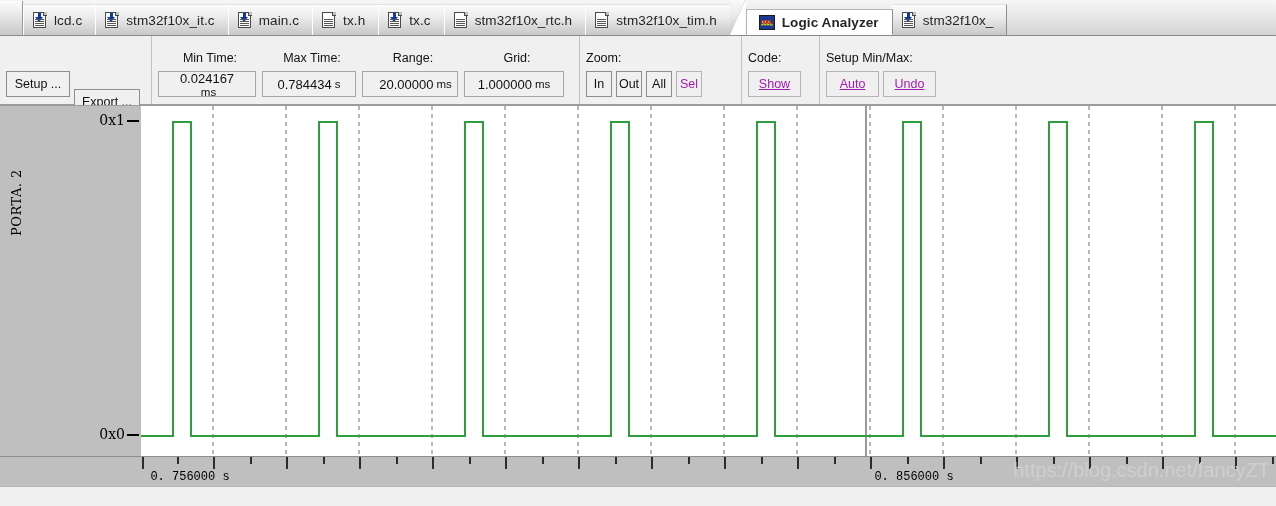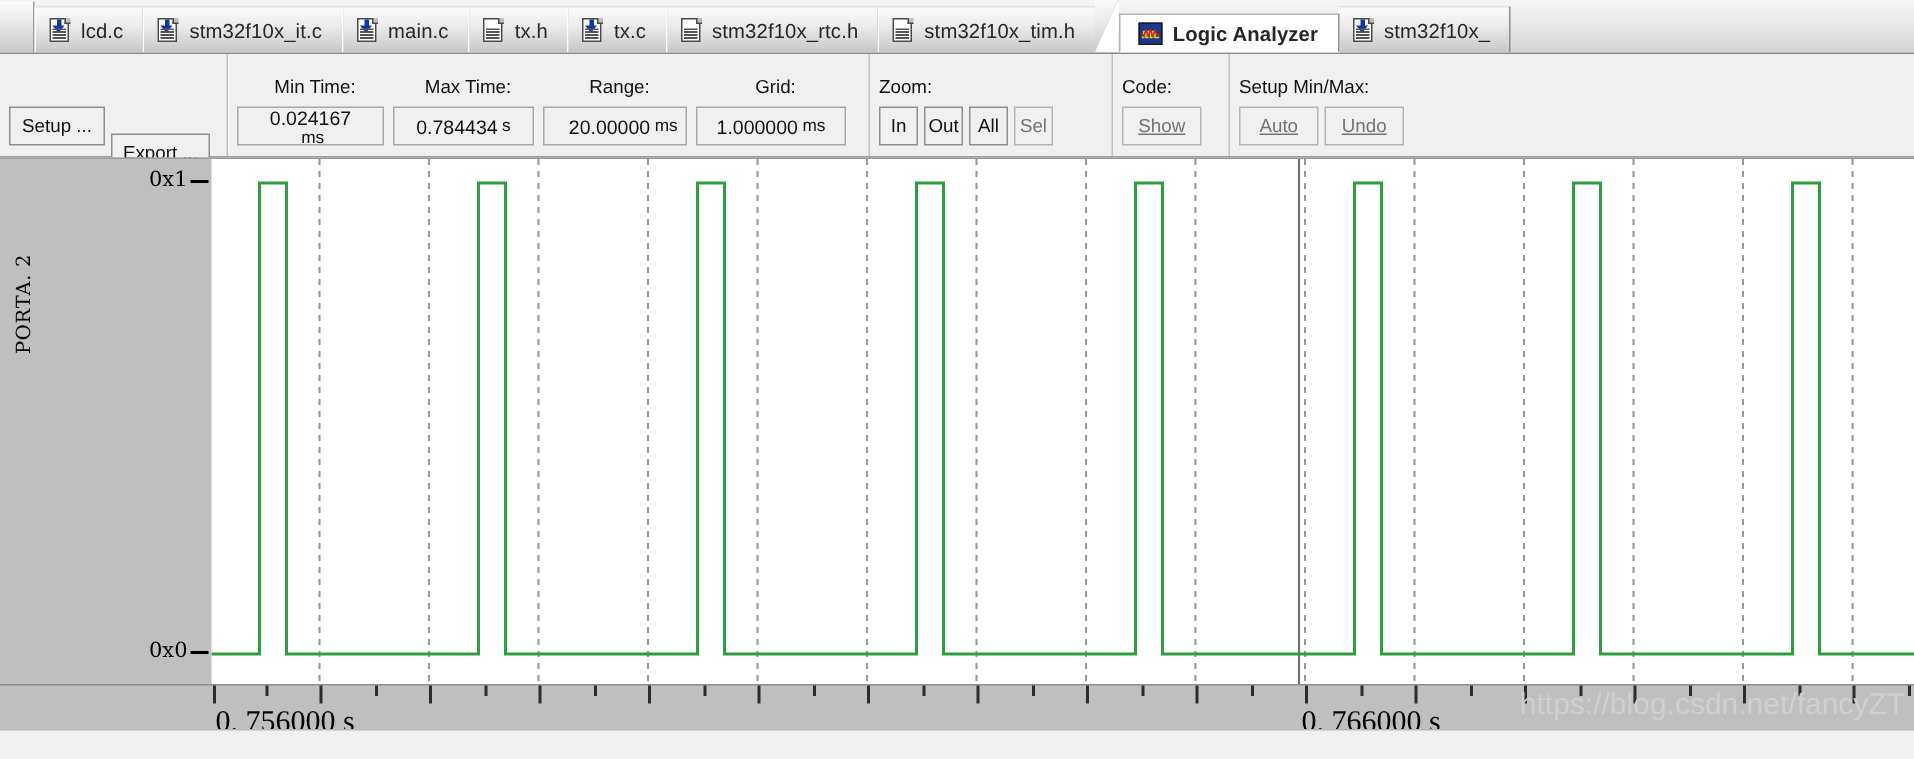--- a/index.html
+++ b/index.html
@@ -116,21 +116,21 @@
   .tgroup .grow{height:30px;display:flex;align-items:center;gap:4px;padding-bottom:5px;}
   .glabel{font-size:12.5px;color:#111;text-align:center;}
 
   .btn{
     box-sizing:border-box;height:26px;min-width:26px;
     background:#f0f0f0;border:1px solid #8f8f8f;
     display:flex;align-items:center;justify-content:center;
     font-size:12.5px;color:#111;padding:0 5px;
     white-space:nowrap;
   }
-  .btn.disabled{color:#737373;border-color:#b4b4b4;text-align:right;}
+  .btn.disabled{color:#a21caf;border-color:#b4b4b4;text-align:right;}
   .btn.sq{width:20px;padding:0;}
   .btn.wide{min-width:53px;text-decoration:underline;}
   .fld{
     box-sizing:border-box;height:26px;
     background:#f0f0f0;border:1px solid #a8a8a8;
     display:flex;align-items:center;justify-content:center;
     font-size:13px;color:#111;
     padding:0 5px;white-space:nowrap;
   }
   .fld .u{font-size:11.5px;margin-left:3px;}
@@ -167,22 +167,22 @@
   .axis{
     position:absolute;left:0;top:350px;width:1276px;height:31px;
     background:#bfbfbf;
   }
   .axis-line{position:absolute;left:0;top:0;width:1276px;height:1px;background:#8e8e8e;}
   .tick{position:absolute;top:1px;width:2px;background:#2c2c2c;}
   .tick.major{height:12px;}
   .tick.minor{height:7px;}
   .tlabel{
     position:absolute;top:14px;
-    font-family:Liberation Serif, serif;
-    font-size:20px;color:#000;white-space:nowrap;
+    font-family:Liberation Mono, monospace;
+    font-size:12px;color:#000;white-space:nowrap;
     transform:translateX(-50%);
   }
   .watermark{
     position:absolute;right:6px;bottom:4px;
     font-size:20px;color:#cfcfcf;white-space:nowrap;
   }
   .statusbar{
     position:absolute;left:0;top:486px;width:1276px;height:20px;
     background:#f0f0f0;border-top:1px solid #b6b6b6;box-sizing:border-box;
   }
@@ -439,21 +439,21 @@
           <div class="tick minor" style="left: 834px;"></div>
           <div class="tick minor" style="left: 907px;"></div>
           <div class="tick minor" style="left: 980px;"></div>
           <div class="tick minor" style="left: 1053px;"></div>
           <div class="tick minor" style="left: 1126px;"></div>
           <div class="tick minor" style="left: 1199px;"></div>
           <div class="tick minor" style="left: 1272px;"></div>
         </div>
       <div id="tlabels-host">
           <div class="tlabel" style="left: 190px;">0. 756000  s</div>
-          <div class="tlabel" style="left: 914px;">0. 766000  s</div>
+          <div class="tlabel" style="left: 914px;">0. 856000  s</div>
         </div>
     </div>
 
     <div class="watermark">https://blog.csdn.net/fancyZT</div>
   </div>
 
   <div class="statusbar"></div>
 </div>
 
 </body></html>

